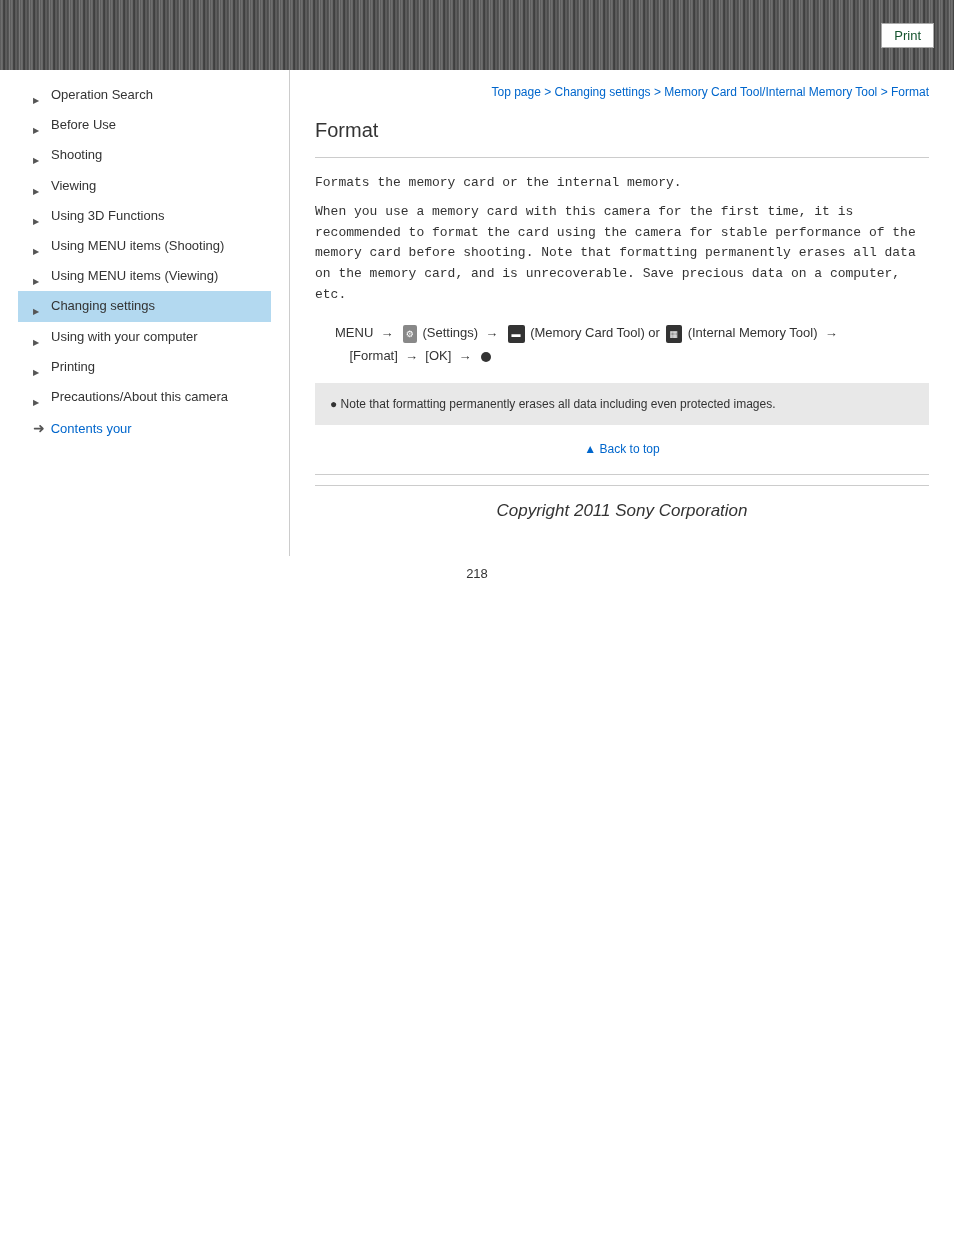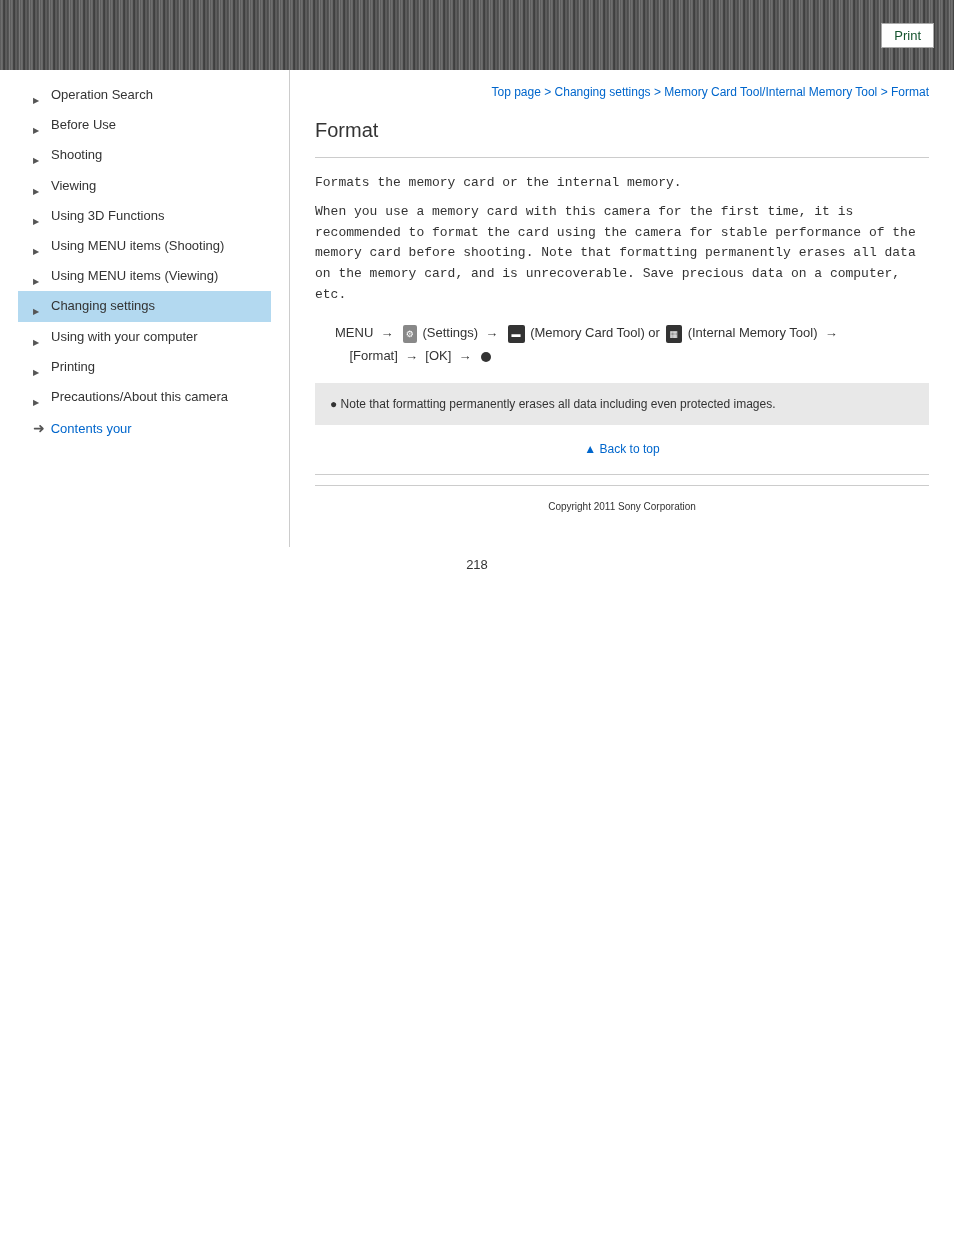--- a/index.html
+++ b/index.html
@@ -182,24 +182,25 @@
     .bottom-divider {
       border: none;
       border-top: 1px solid #ccc;
       margin: 15px 0 10px 0;
     }
 
     
     .footer {
       text-align: center;
       padding: 15px;
-      font-size: 10px;
+      font-size: 17px;
       color: #333;
       border-top: 1px solid #ccc;
       margin-top: 10px;
+      font-style: italic;
     }
 
     
     .page-number {
       text-align: center;
       padding: 10px;
       font-size: 13px;
       color: #333;
     }
 

